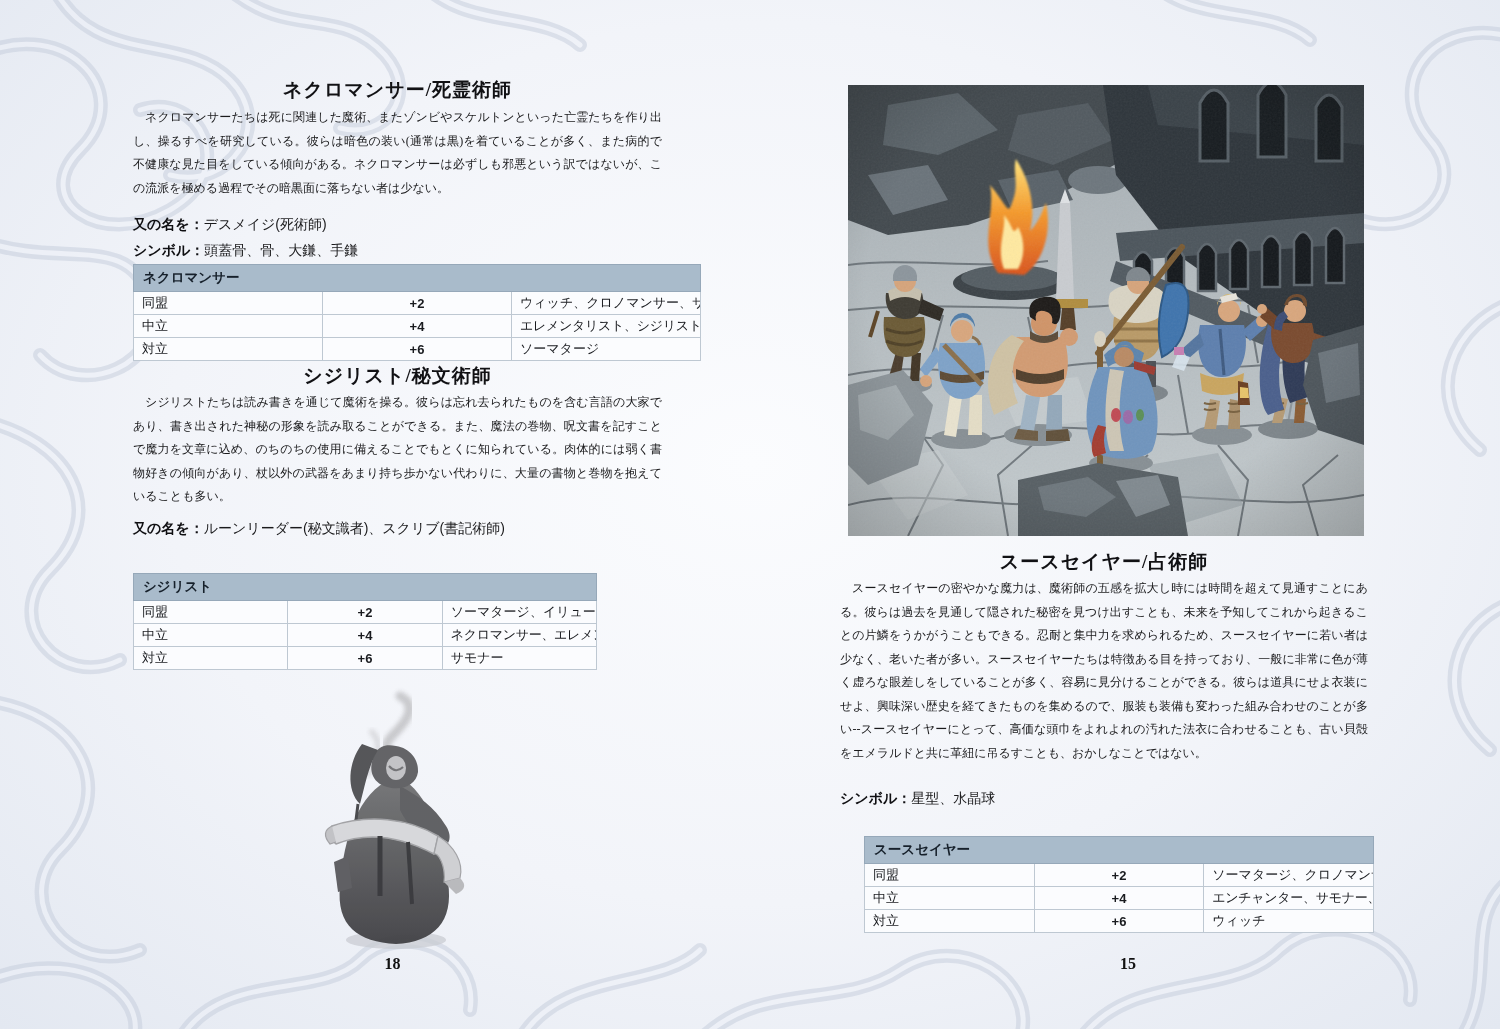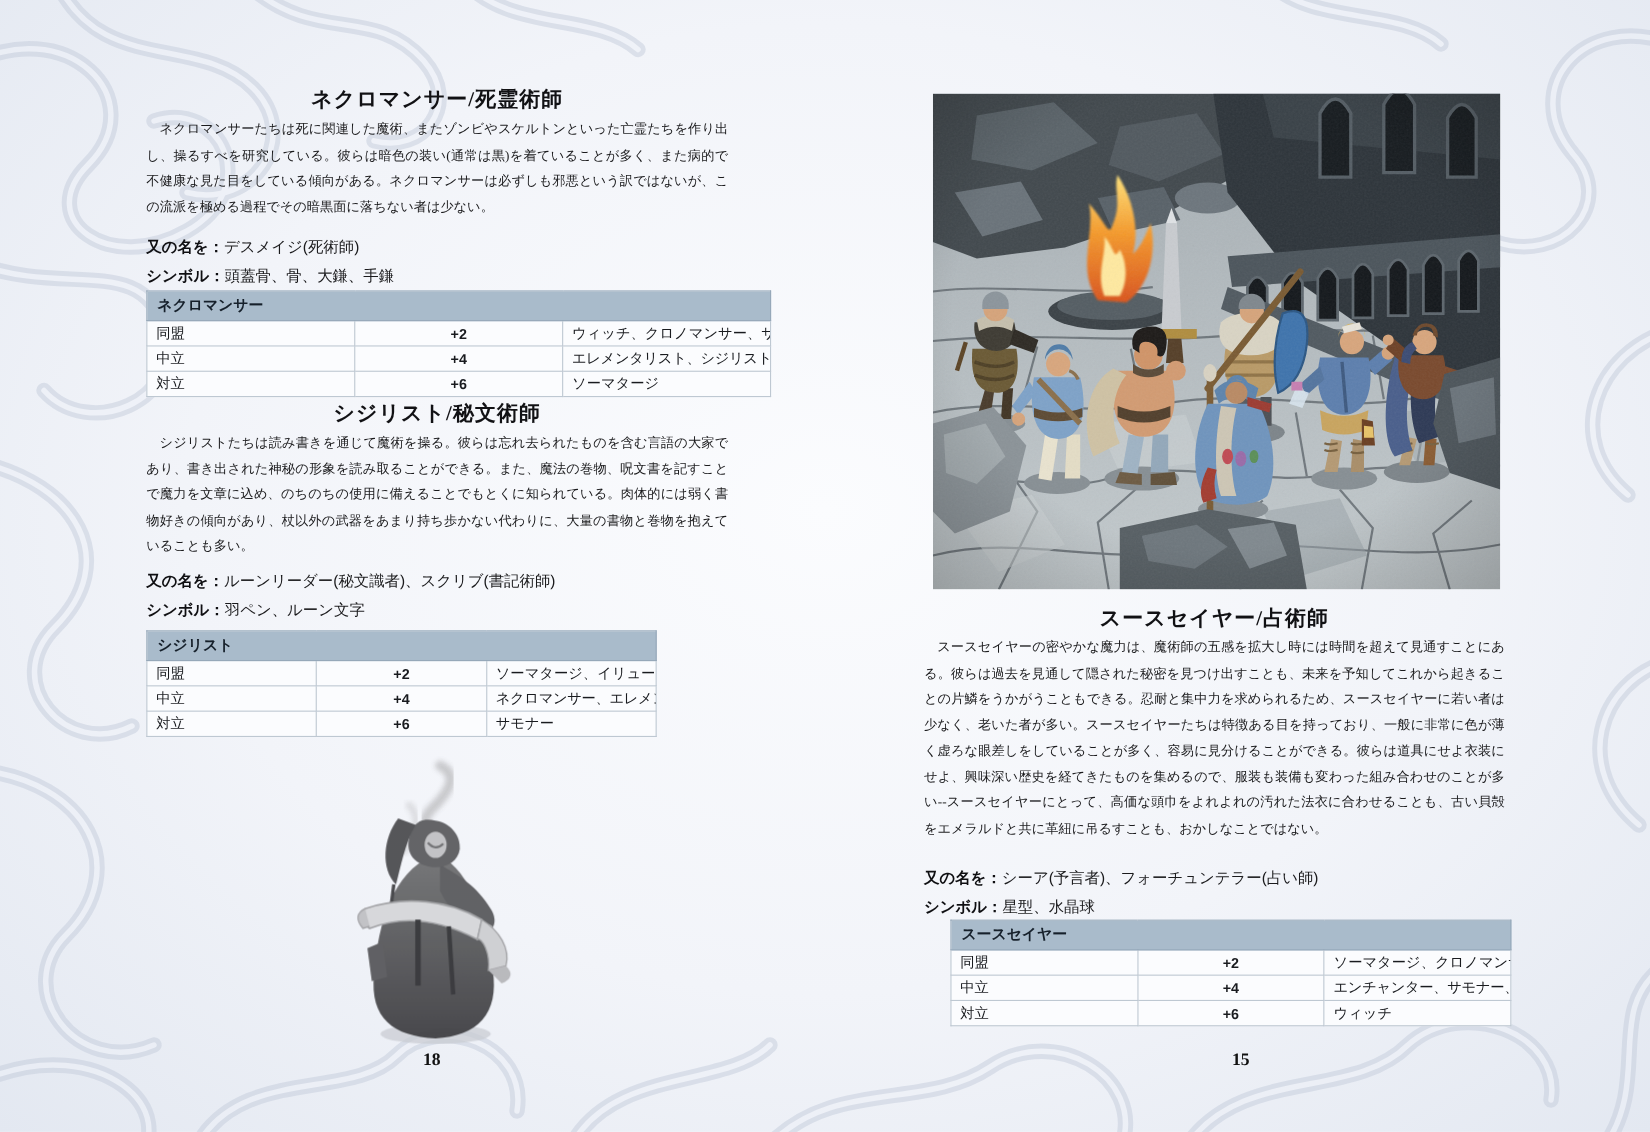--- a/index.html
+++ b/index.html
@@ -105,21 +105,20 @@
       </tr>
     </tbody>
   </table>
 
   <div class="abs sec-title" style="left:133px;top:363px">シジリスト/秘文術師</div>
 
   <div class="abs body-para" style="left:133px;top:391px">シジリストたちは読み書きを通じて魔術を操る。彼らは忘れ去られたものを含む言語の大家であり、書き出された神秘の形象を読み取ることができる。また、魔法の巻物、呪文書を記すことで魔力を文章に込め、のちのちの使用に備えることでもとくに知られている。肉体的には弱く書物好きの傾向があり、杖以外の武器をあまり持ち歩かない代わりに、大量の書物と巻物を抱えていることも多い。</div>
 
   <div class="abs meta" style="left:133px;top:516px;width:529px">
     <div><span class="meta-label">又の名を：</span><span>ルーンリーダー(秘文識者)、スクリブ(書記術師)</span></div>
-    <div><span class="meta-label">シンボル：</span><span>羽ペン、ルーン文字</span></div>
   </div>
 
   <table class="aff abs" style="left:133px;top:573px;width:464px">
     <thead>
         <tr>
           <th colspan="3">シジリスト</th>
         </tr>
       </thead>
     <tbody>
       <tr>
@@ -400,21 +399,20 @@
     <rect width="516" height="451" filter="url(#grain)" fill="#9aa2a7" opacity="0.16"></rect>
     <rect width="516" height="451" fill="url(#vig)"></rect>
   </svg>
   </div>
 
   <div class="abs sec-title" style="left:840px;top:549px;width:528px">スースセイヤー/占術師</div>
 
   <div class="abs body-para" style="left:840px;top:577px;width:528px">スースセイヤーの密やかな魔力は、魔術師の五感を拡大し時には時間を超えて見通すことにある。彼らは過去を見通して隠された秘密を見つけ出すことも、未来を予知してこれから起きることの片鱗をうかがうこともできる。忍耐と集中力を求められるため、スースセイヤーに若い者は少なく、老いた者が多い。スースセイヤーたちは特徴ある目を持っており、一般に非常に色が薄く虚ろな眼差しをしていることが多く、容易に見分けることができる。彼らは道具にせよ衣装にせよ、興味深い歴史を経てきたものを集めるので、服装も装備も変わった組み合わせのことが多い--スースセイヤーにとって、高価な頭巾をよれよれの汚れた法衣に合わせることも、古い貝殻をエメラルドと共に革紐に吊るすことも、おかしなことではない。</div>
 
   <div class="abs meta" style="left:840px;top:786px;width:528px">
-    <div><span class="meta-label">又の名を：</span><span>シーア(予言者)、フォーチュンテラー(占い師)</span></div>
     <div><span class="meta-label">シンボル：</span><span>星型、水晶球</span></div>
   </div>
 
   <table class="aff abs" style="left:864px;top:836px;width:510px">
     <thead>
         <tr>
           <th colspan="3">スースセイヤー</th>
         </tr>
       </thead>
     <tbody>

